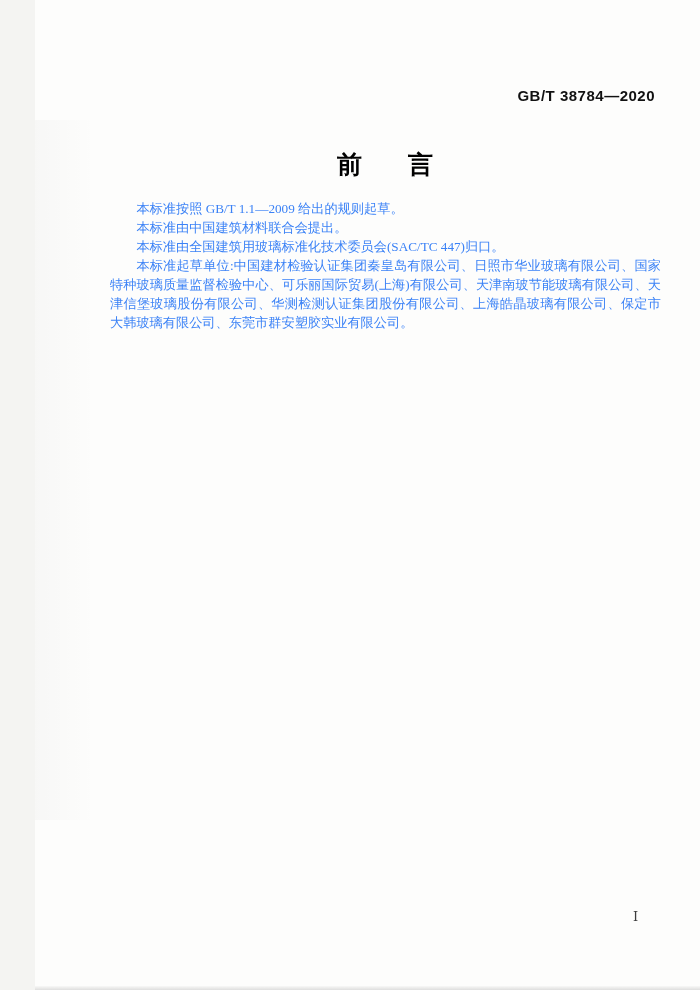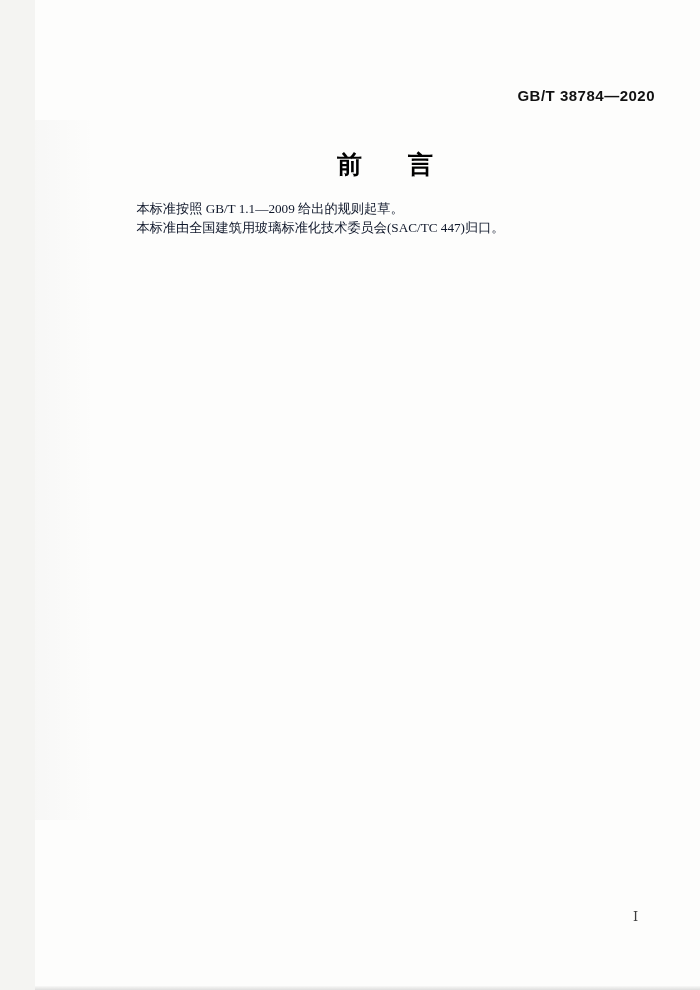--- a/index.html
+++ b/index.html
@@ -76,21 +76,21 @@
 
   
   .body-text {
     position: absolute;
     top: 199px;
     left: 75px;
     width: 551px;
     font-size: 13.2px;
     line-height: 19px;
     text-align: justify;
-    color: #0f172a;
+    color: #3b82f6;
   }
   .body-text p {
     text-indent: 2em;
     margin: 0;
   }
 
   
   .page-number {
     position: absolute;
     top: 909px;
@@ -108,18 +108,20 @@
   <div class="scan-smudge"></div>
   <div class="scan-edge-right"></div>
   <div class="scan-edge-bottom"></div>
 
   <div class="header-code">GB/T 38784—2020</div>
 
   <div class="page-title">前言</div>
 
   <div class="body-text">
     <p>本标准按照 GB/T 1.1—2009 给出的规则起草。</p>
+    <p>本标准由中国建筑材料联合会提出。</p>
     <p>本标准由全国建筑用玻璃标准化技术委员会(SAC/TC 447)归口。</p>
+    <p>本标准起草单位:中国建材检验认证集团秦皇岛有限公司、日照市华业玻璃有限公司、国家特种玻璃质量监督检验中心、可乐丽国际贸易(上海)有限公司、天津南玻节能玻璃有限公司、天津信堡玻璃股份有限公司、华测检测认证集团股份有限公司、上海皓晶玻璃有限公司、保定市大韩玻璃有限公司、东莞市群安塑胶实业有限公司。</p>
   </div>
 
   <div class="page-number">Ⅰ</div>
 
 </div>
 
 </body></html>

